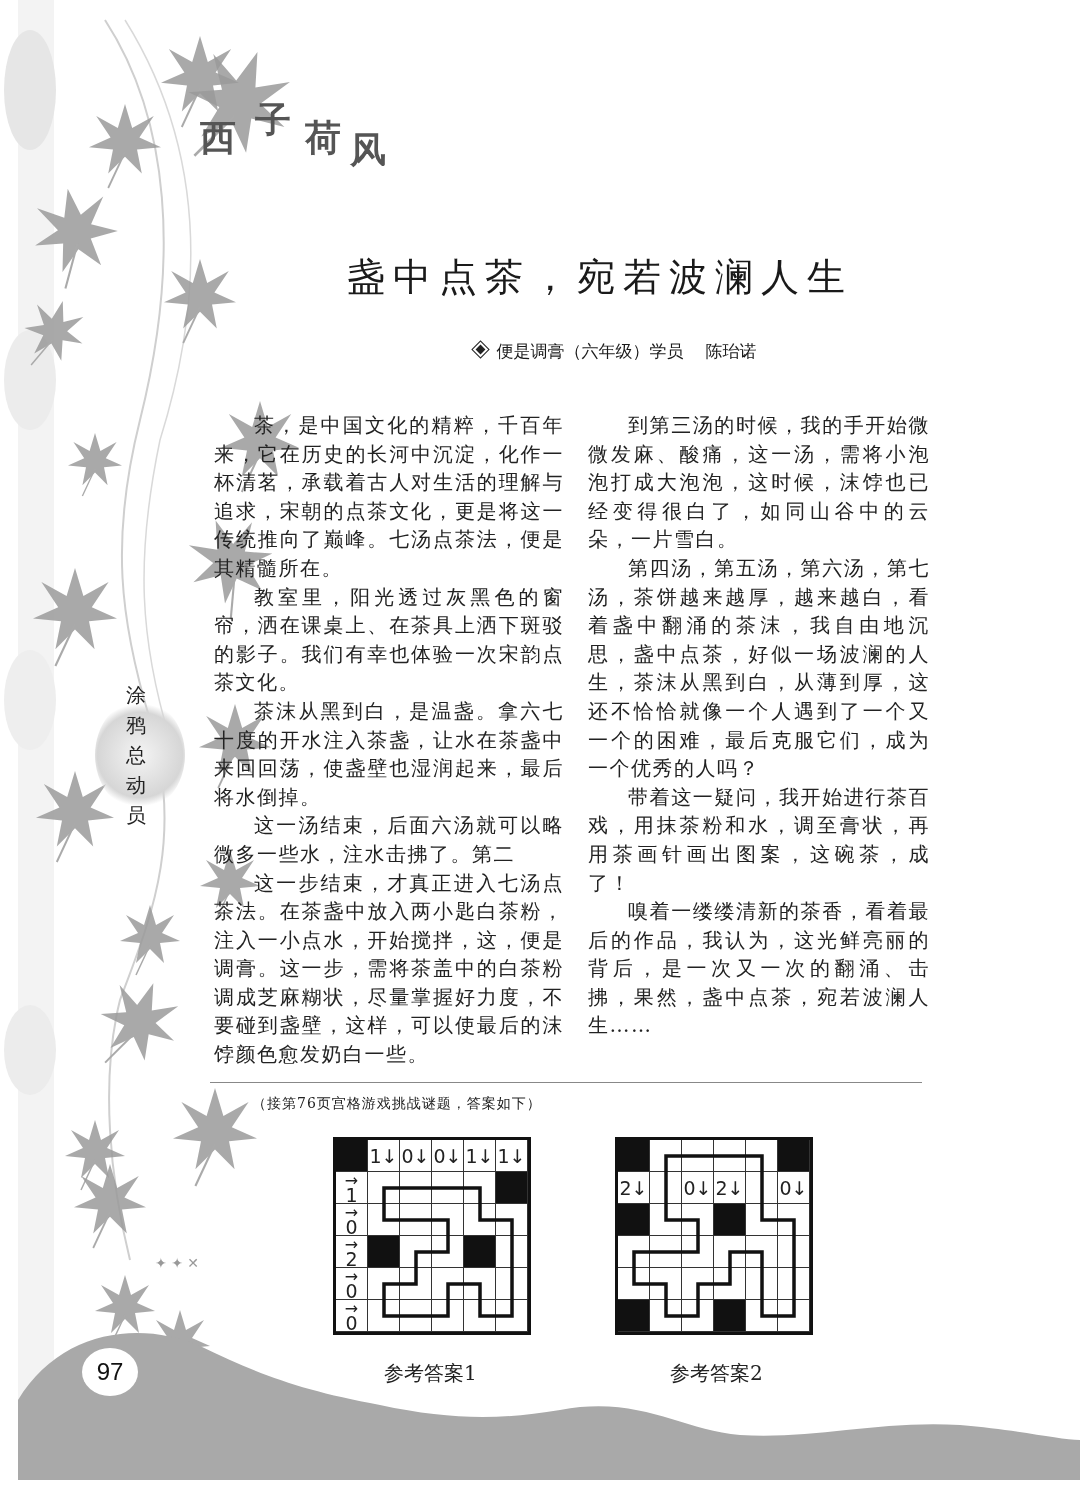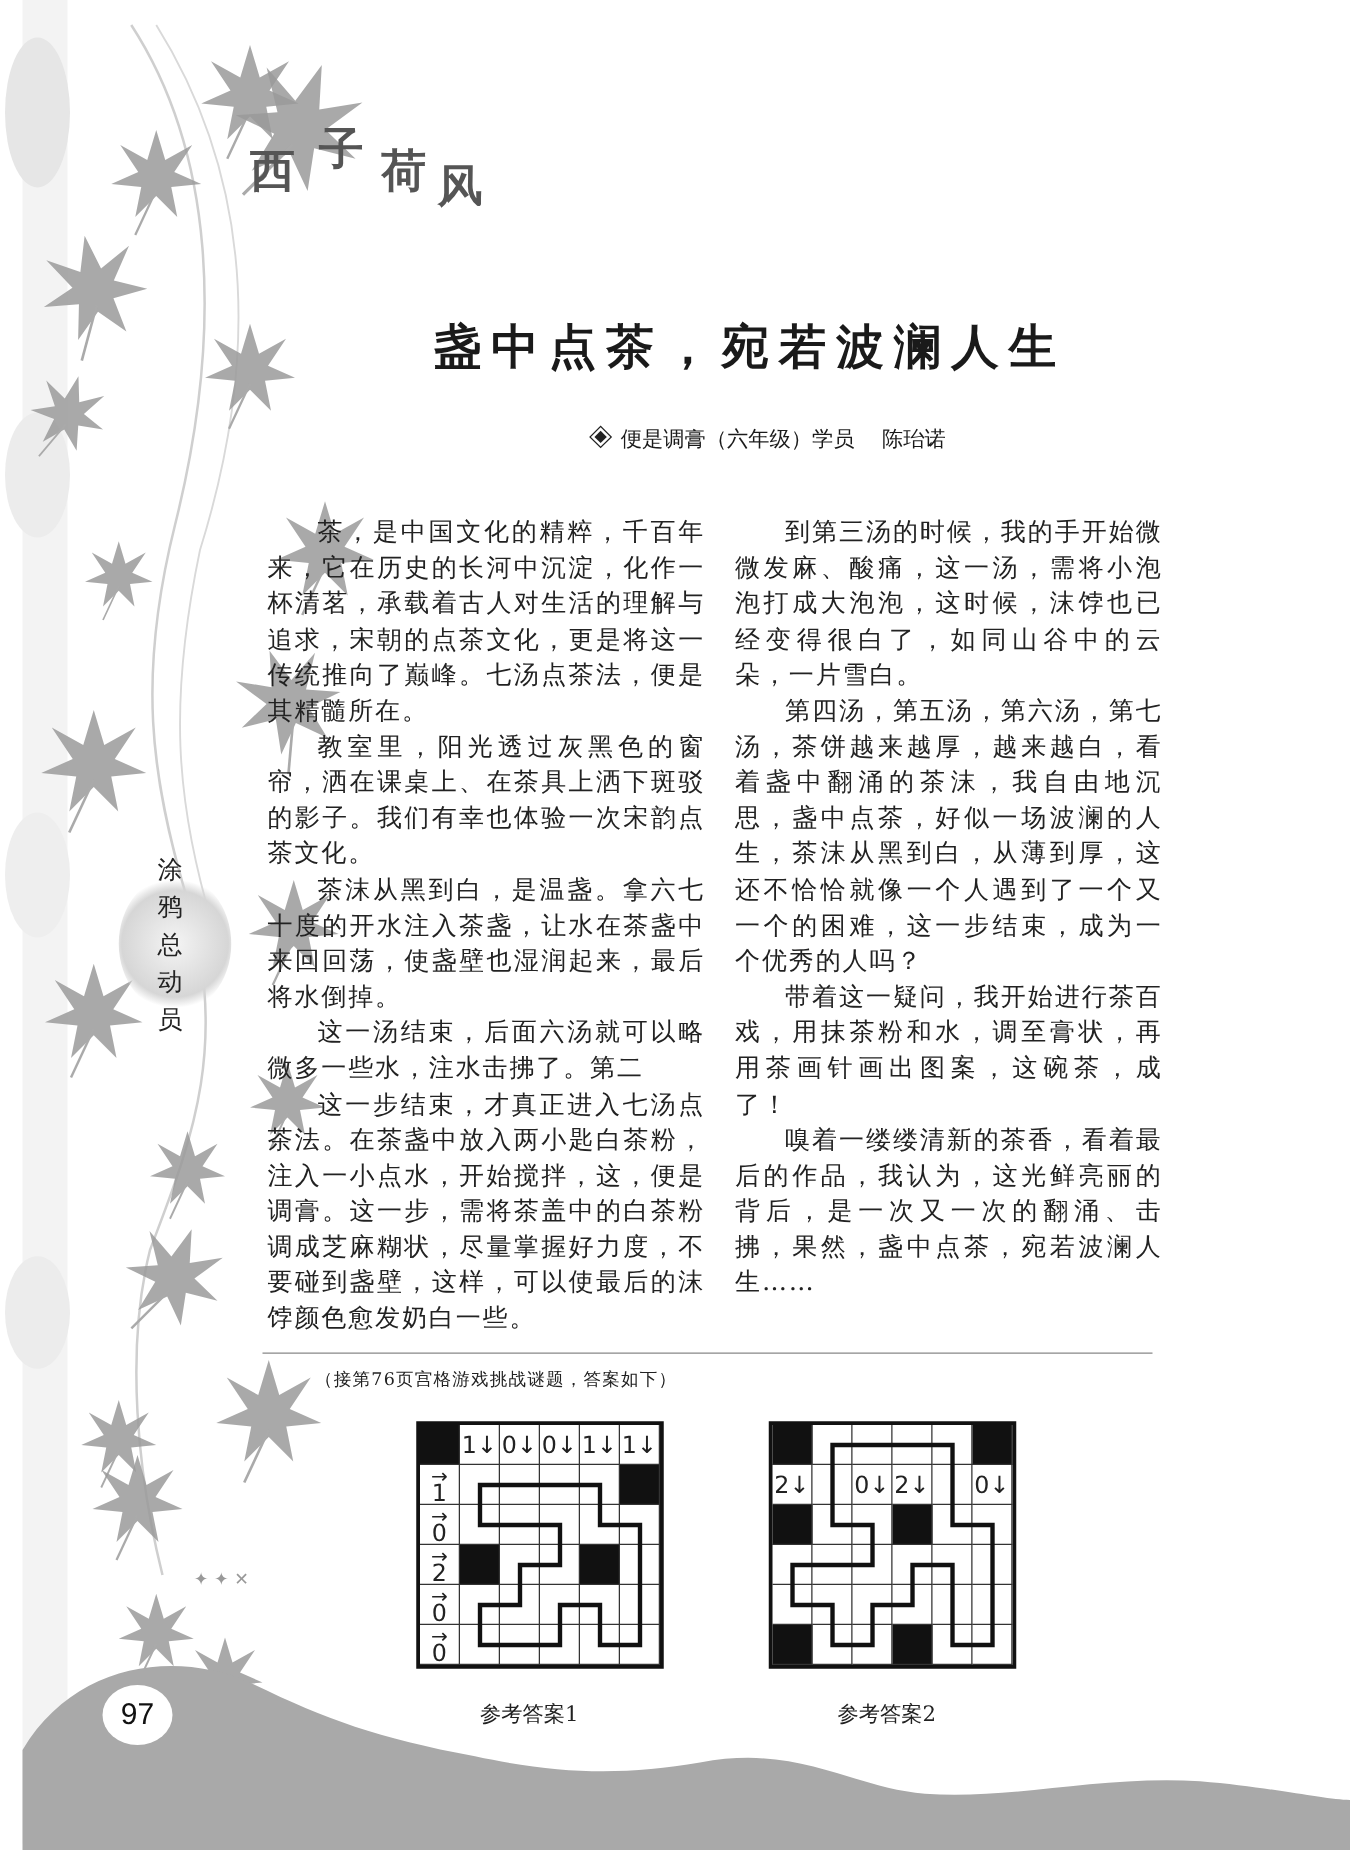--- a/index.html
+++ b/index.html
@@ -20,21 +20,21 @@
   .col-right{left:588px;width:342px;}
   .side-label{position:absolute;left:118px;top:680px;width:36px;font-family:"DejaVu Sans",sans-serif;font-size:20px;line-height:30px;text-align:center;color:#222;}
   .side-label span{display:block;}
   .side-flower{position:absolute;left:95px;top:700px;width:90px;height:110px;border-radius:50%;background:radial-gradient(circle,#f4f4f4 0%,#d6d6d6 60%,rgba(255,255,255,0) 72%);}
   .divider{position:absolute;left:210px;top:1082px;width:712px;height:1px;background:#888;}
   .puzzle-note{position:absolute;left:252px;top:1095px;font-size:14px;color:#222;letter-spacing:1px;}
   .grid{position:absolute;width:192px;height:192px;border:3px solid #111;box-sizing:content-box;}
   .grid .cell{position:absolute;width:32px;height:32px;box-sizing:border-box;border-right:1px solid #333;border-bottom:1px solid #333;font-family:"DejaVu Sans",sans-serif;font-size:19px;display:flex;align-items:center;justify-content:center;}
   .grid .cell.black{background:#111;}
   .grid svg{position:absolute;left:0;top:0;}
-  .caption{position:absolute;font-size:17px;color:#222;}
+  .caption{position:absolute;font-size:20px;color:#222;}
   .page-num{position:absolute;left:82px;top:1348px;width:56px;height:48px;border-radius:50%;background:#fff;font-family:"Liberation Sans",sans-serif;font-size:24px;display:flex;align-items:center;justify-content:center;color:#111;}
 </style>
 </head>
 <body>
 
 <div class="page">
 
   <svg class="deco-svg" width="1080" height="1495" viewBox="0 0 1080 1495">
     <defs>
       <g id="leaf">
@@ -73,37 +73,37 @@
     <path d="M18,1400 C60,1330 140,1320 200,1346 C260,1375 300,1390 380,1405 C450,1420 500,1420 560,1410 C640,1395 680,1430 740,1435 C810,1440 880,1420 960,1425 C1020,1430 1060,1440 1080,1440 L1080,1480 L18,1480 Z" fill="#a9a9a9"></path>
   </svg>
 
   <div class="column-title">
     <span style="left:5px;top:20px;">西</span>
     <span style="left:60px;top:2px;">子</span>
     <span style="left:110px;top:20px;">荷</span>
     <span style="left:155px;top:32px;">风</span>
   </div>
 
-  <h1 class="article-title" style="margin:0;font-weight:bold;">盏中点茶，宛若波澜人生</h1>
+  <h1 class="article-title" style="margin:0;font-weight:normal;">盏中点茶，宛若波澜人生</h1>
 
   <div class="byline">
     <span class="diamond"></span><span>便是调膏（六年级）学员</span><span class="gap"></span><span>陈珆诺</span>
   </div>
 
   <div class="col col-left">
     <p>茶，是中国文化的精粹，千百年来，它在历史的长河中沉淀，化作一杯清茗，承载着古人对生活的理解与追求，宋朝的点茶文化，更是将这一传统推向了巅峰。七汤点茶法，便是其精髓所在。</p>
     <p>教室里，阳光透过灰黑色的窗帘，洒在课桌上、在茶具上洒下斑驳的影子。我们有幸也体验一次宋韵点茶文化。</p>
     <p>茶沫从黑到白，是温盏。拿六七十度的开水注入茶盏，让水在茶盏中来回回荡，使盏壁也湿润起来，最后将水倒掉。</p>
     <p>这一汤结束，后面六汤就可以略微多一些水，注水击拂了。第二</p>
     <p>这一步结束，才真正进入七汤点茶法。在茶盏中放入两小匙白茶粉，注入一小点水，开始搅拌，这，便是调膏。这一步，需将茶盖中的白茶粉调成芝麻糊状，尽量掌握好力度，不要碰到盏壁，这样，可以使最后的沫饽颜色愈发奶白一些。</p>
   </div>
 
   <div class="col col-right">
     <p>到第三汤的时候，我的手开始微微发麻、酸痛，这一汤，需将小泡泡打成大泡泡，这时候，沫饽也已经变得很白了，如同山谷中的云朵，一片雪白。</p>
-    <p>第四汤，第五汤，第六汤，第七汤，茶饼越来越厚，越来越白，看着盏中翻涌的茶沫，我自由地沉思，盏中点茶，好似一场波澜的人生，茶沫从黑到白，从薄到厚，这还不恰恰就像一个人遇到了一个又一个的困难，这一步结束，成为一个优秀的人吗？</p>
+    <p>第四汤，第五汤，第六汤，第七汤，茶饼越来越厚，越来越白，看着盏中翻涌的茶沫，我自由地沉思，盏中点茶，好似一场波澜的人生，茶沫从黑到白，从薄到厚，这还不恰恰就像一个人遇到了一个又一个的困难，最后克服它们，成为一个优秀的人吗？</p>
     <p>带着这一疑问，我开始进行茶百戏，用抹茶粉和水，调至膏状，再用茶画针画出图案，这碗茶，成了！</p>
     <p>嗅着一缕缕清新的茶香，看着最后的作品，我认为，这光鲜亮丽的背后，是一次又一次的翻涌、击拂，果然，盏中点茶，宛若波澜人生……</p>
   </div>
 
   <div class="side-flower"></div>
   <div class="side-label">
     <span>涂</span>
     <span>鸦</span>
     <span>总</span>
     <span>动</span>

